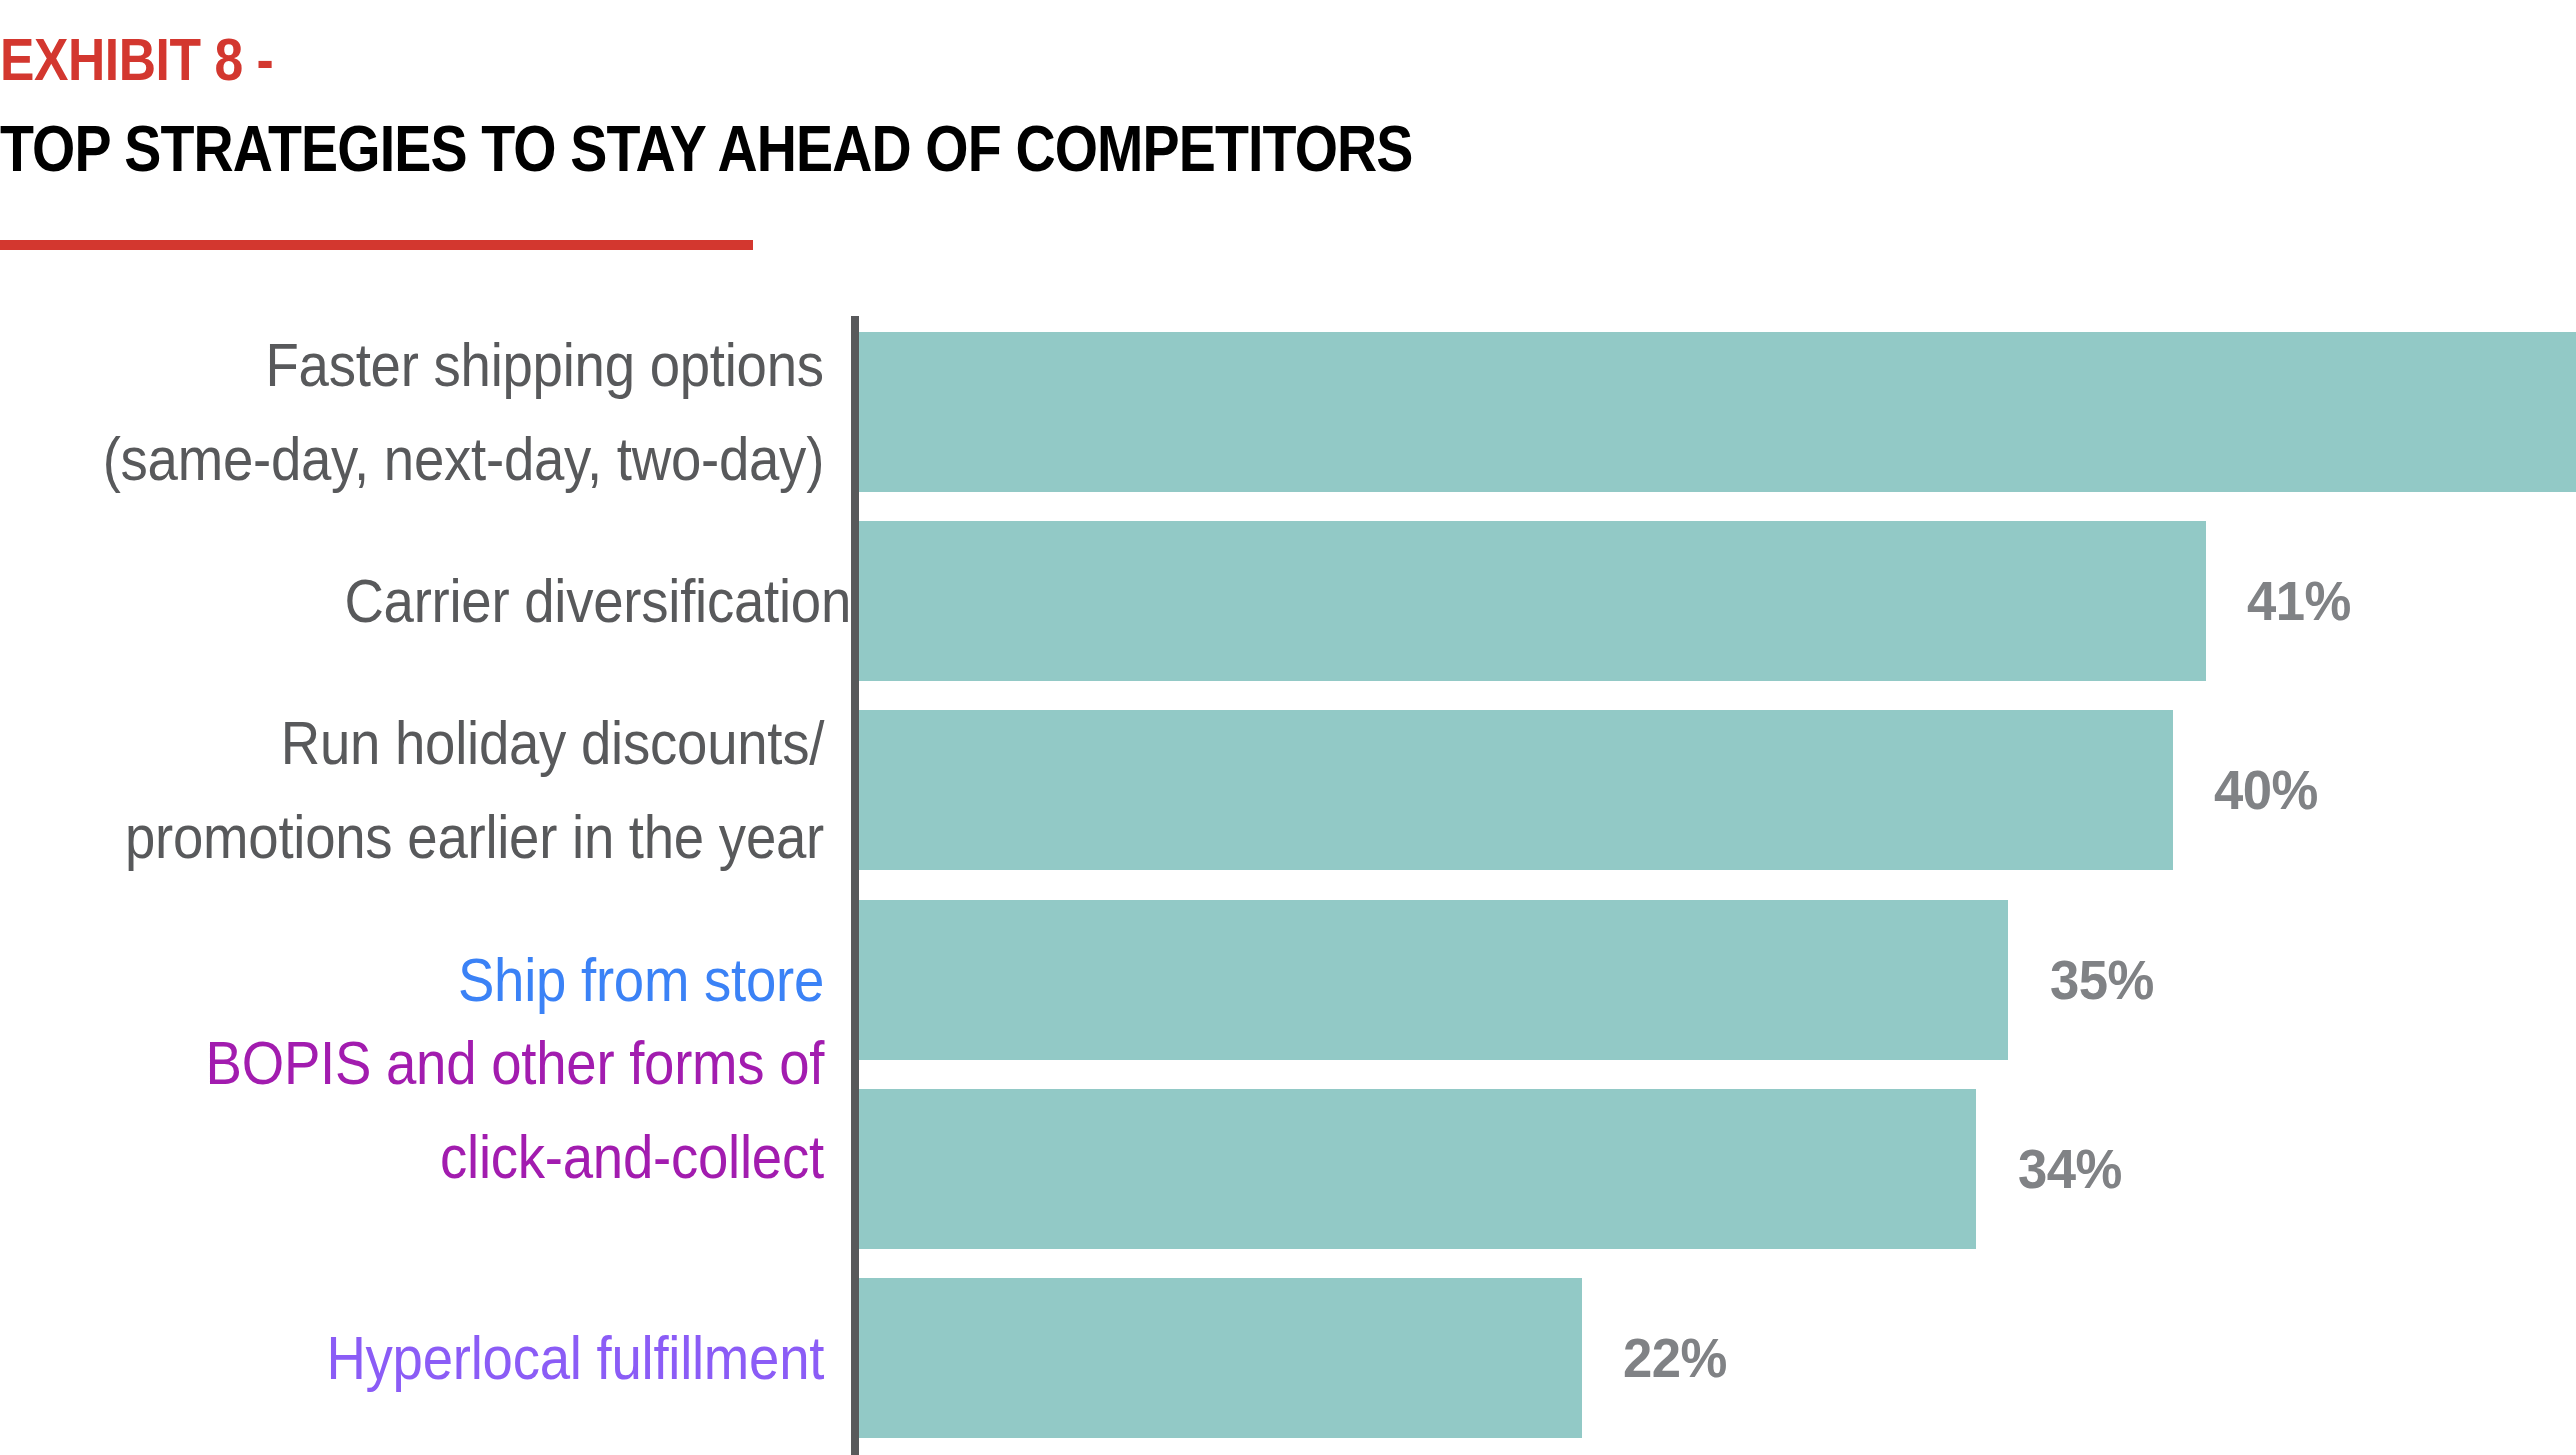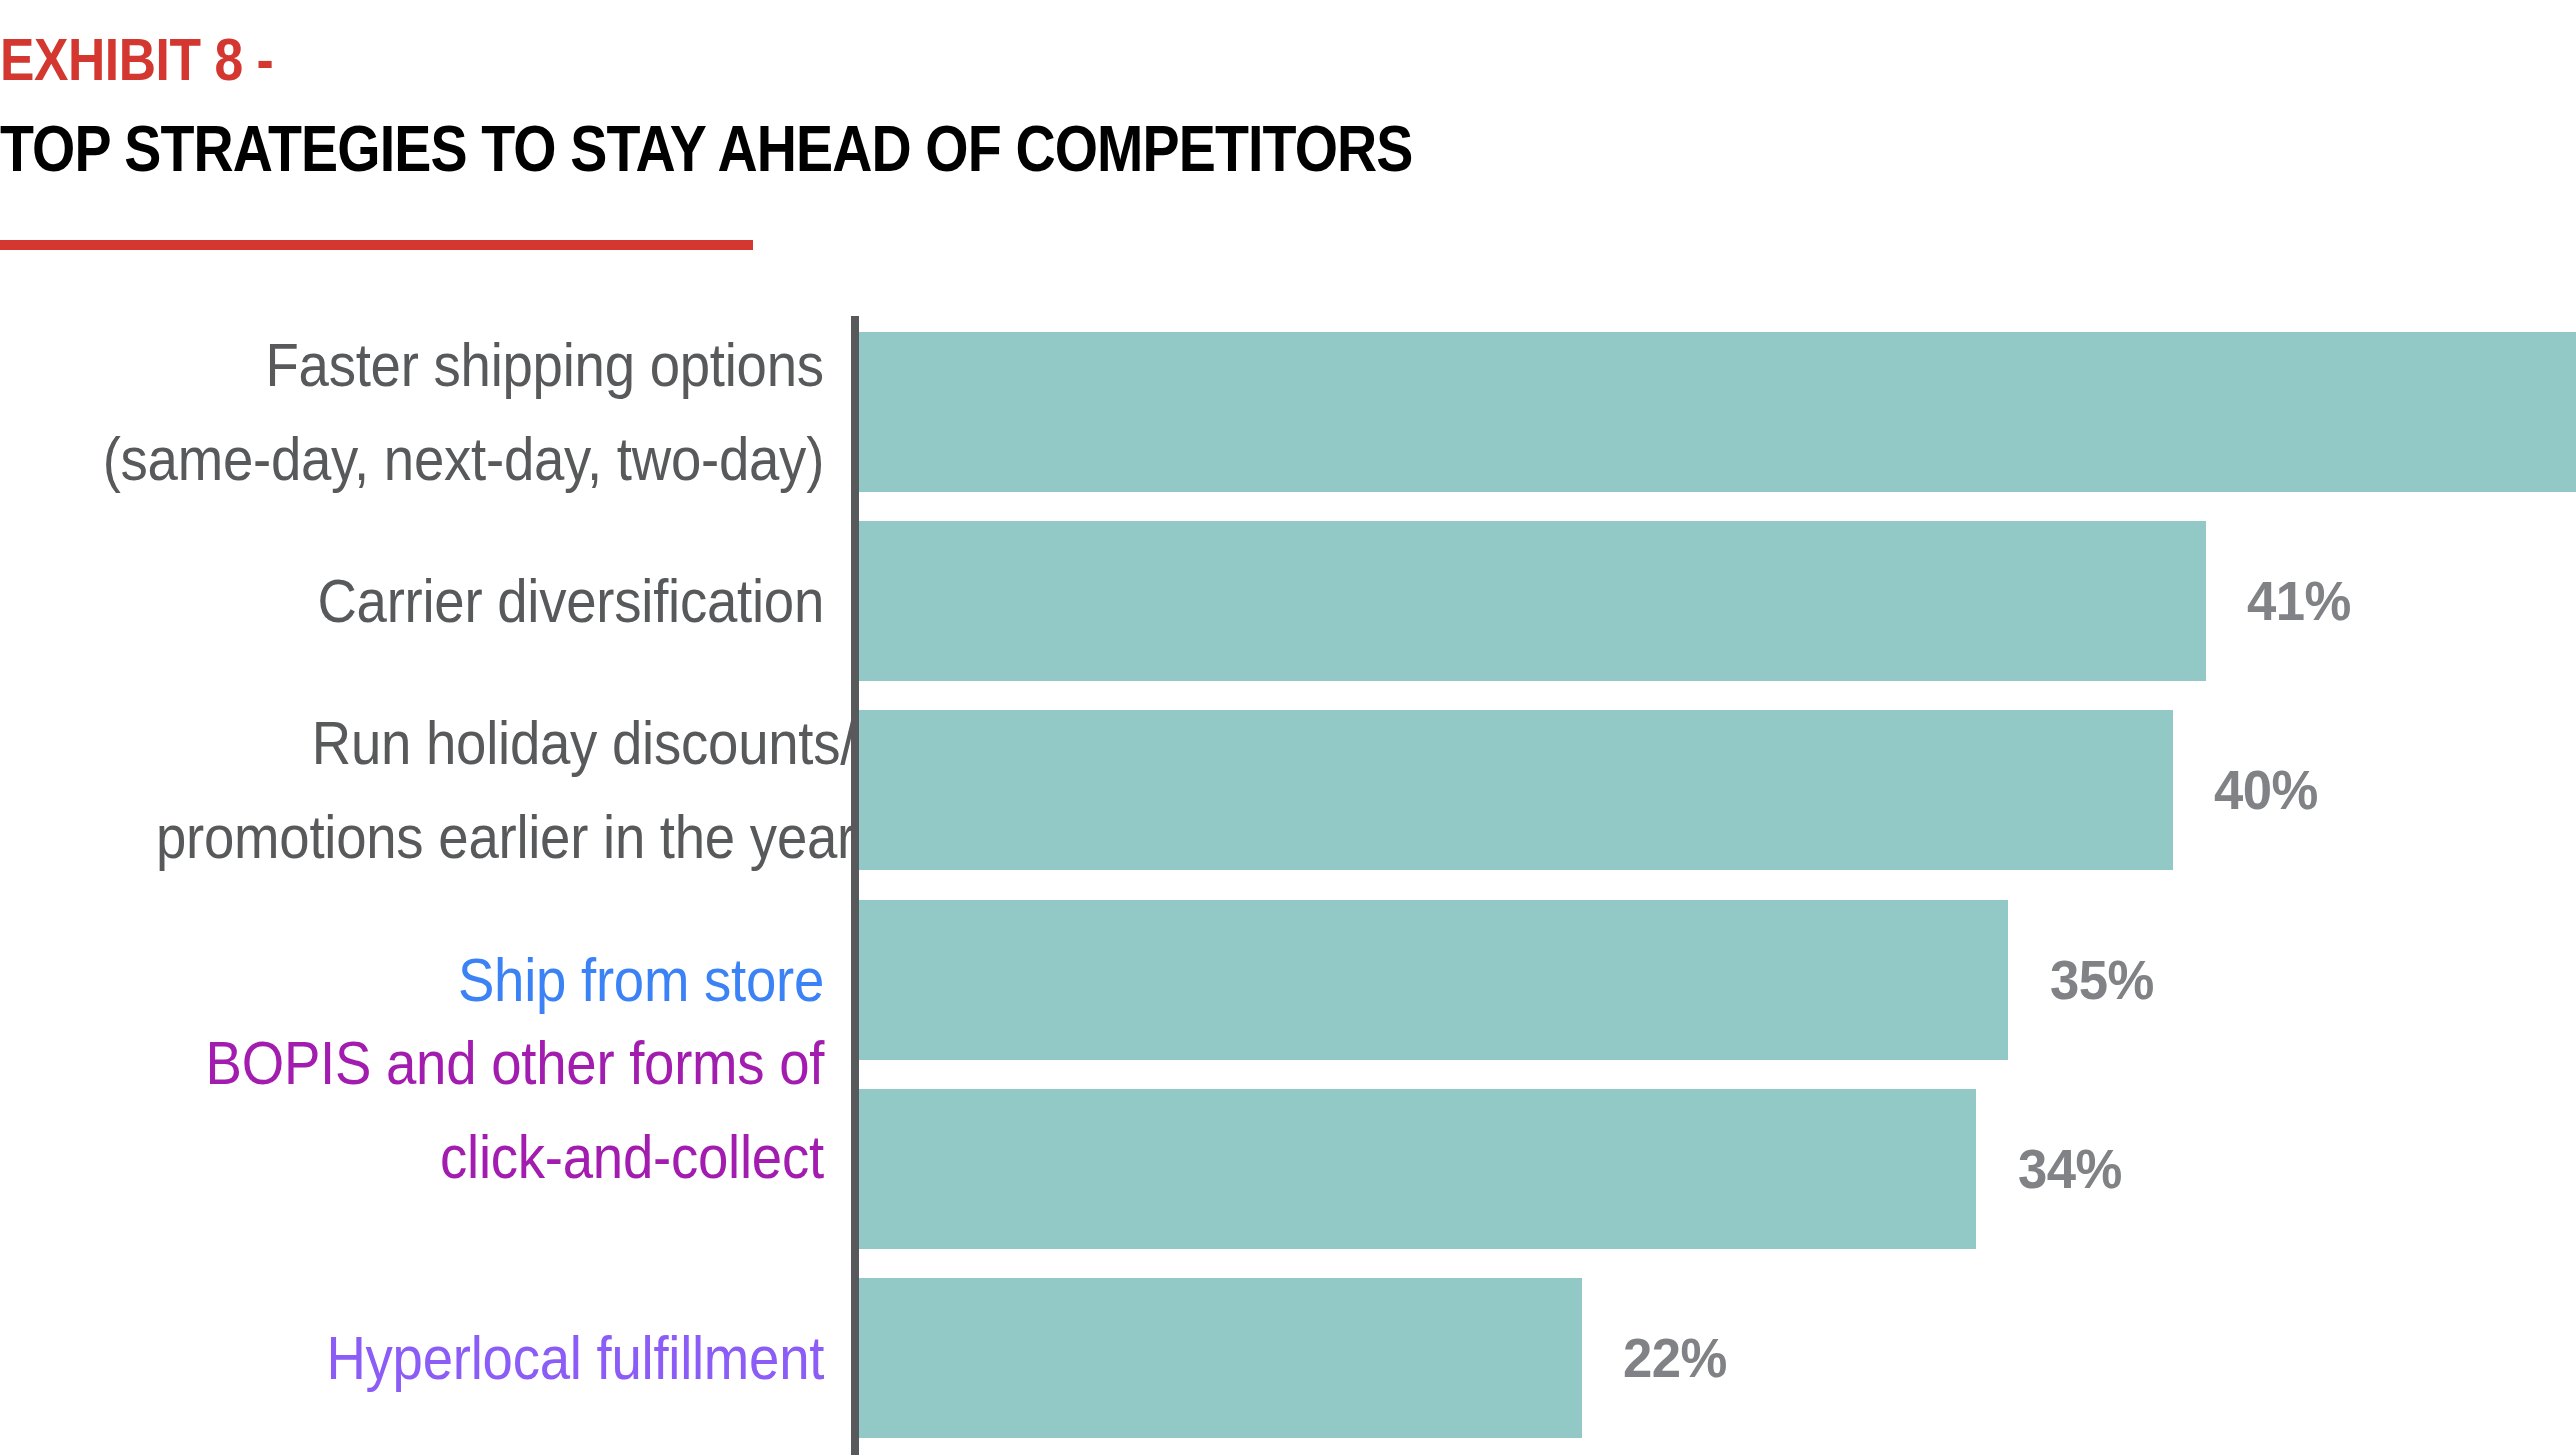--- a/index.html
+++ b/index.html
@@ -143,28 +143,28 @@
   <div id="axis-line"></div>
   <div id="rows-container">
       <div class="bar-row" style="top: 0px;">
         <div class="label-box" style="top: 332px; height: 160px; color: rgb(88, 89, 91);">
           <span>Faster shipping options</span>
           <span>(same-day, next-day, two-day)</span>
         </div>
         <div class="bar" style="top: 332px; height: 160px; width: 2004px; background: rgb(146, 201, 198);"></div>
       </div>
       <div class="bar-row" style="top: 0px;">
-        <div class="label-box" style="top: 521px; height: 160px; color: rgb(88, 89, 91);">
+        <div class="label-box" style="top: 521px; height: 160px; color: rgb(88, 89, 91); margin-left: 27px;">
           <span>Carrier diversification</span>
         </div>
         <div class="bar" style="top: 521px; height: 160px; width: 1347px; background: rgb(146, 201, 198);"></div>
         <div class="bar-value" style="left: 2247px; top: 573px; color: rgb(128, 130, 133);">41%</div>
       </div>
       <div class="bar-row" style="top: 0px;">
-        <div class="label-box" style="top: 710px; height: 160px; color: rgb(88, 89, 91); padding-left: 31px;">
+        <div class="label-box" style="top: 710px; height: 160px; color: rgb(88, 89, 91);">
           <span>Run holiday discounts/</span>
           <span>promotions earlier in the year</span>
         </div>
         <div class="bar" style="top: 710px; height: 160px; width: 1314px; background: rgb(146, 201, 198);"></div>
         <div class="bar-value" style="left: 2214px; top: 762px; color: rgb(128, 130, 133);">40%</div>
       </div>
       <div class="bar-row" style="top: 0px;">
         <div class="label-box" style="top: 900px; height: 160px; color: #3b82f6;">
           <span>Ship from store</span>
         </div>

